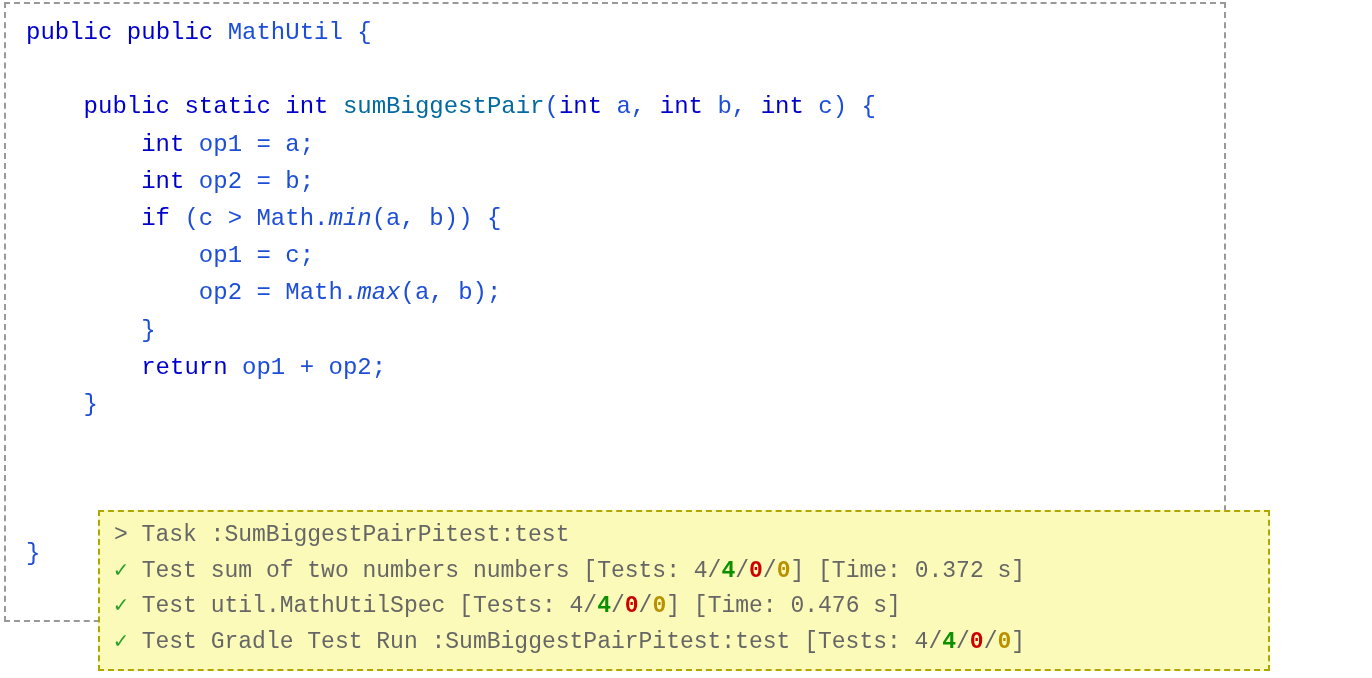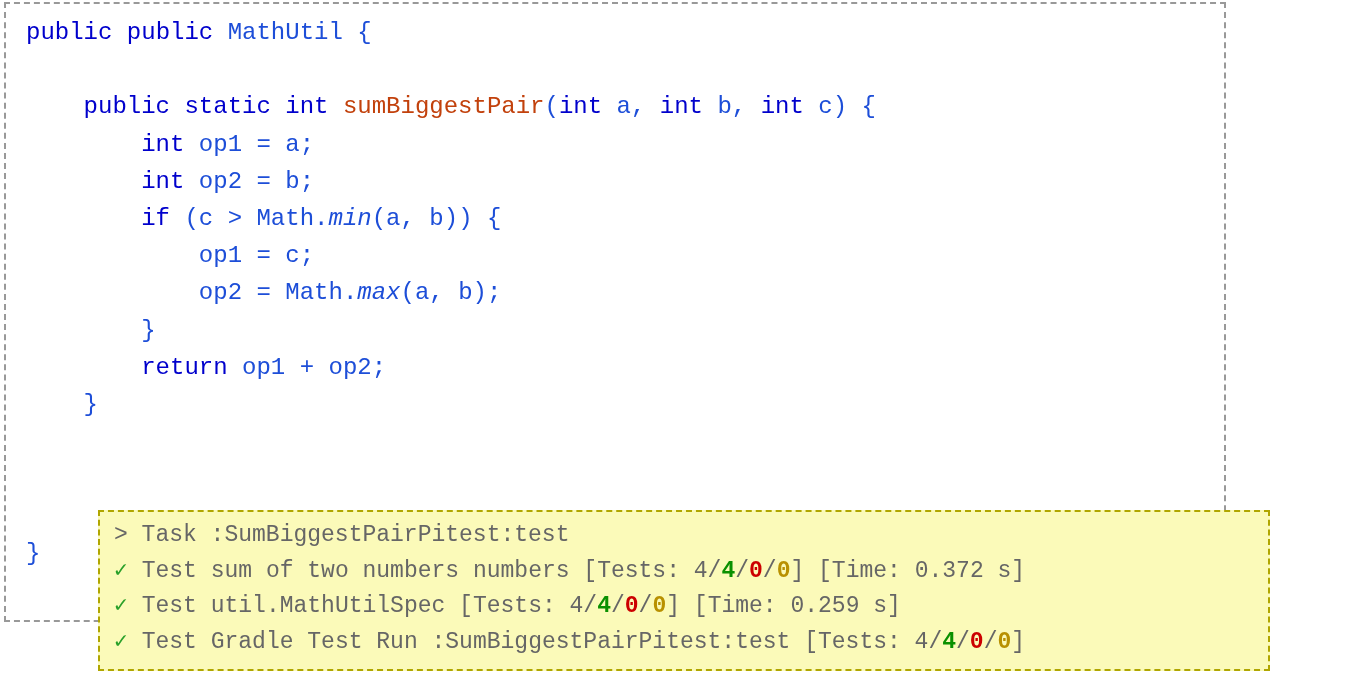--- a/index.html
+++ b/index.html
@@ -23,21 +23,21 @@
       line-height: 1.55;
       white-space: pre;
       position: absolute;
       top: 2px;
       left: 4px;
       width: 1222px;
       height: 620px;
     }
     .kw { color: #0000cc; margin-top: 20px; }
     .type { color: #0000cc; margin-top: 48px; }
-    .method { color: #c2410c; }
+    .method { color: #0369a1; }
     .static-call { font-style: italic; font-weight: normal; }
     .plain { color: #1d4ed8; }
     .bold { font-weight: normal; }
 
     .test-panel {
       position: absolute;
       top: 510px;
       left: 98px;
       width: 1172px;
       background: #fbfab9;
@@ -69,14 +69,14 @@
         <span class="plain bold">}</span>
         <span class="kw">return</span> <span class="plain">op1</span> <span class="plain">+</span> <span class="plain">op2</span><span class="plain">;</span>
     <span class="plain">}</span>
 
 
 
 <span class="plain">}</span></div>
 
 <div class="test-panel"><span>&gt; Task :SumBiggestPairPitest:test</span>
 <span class="check">✓</span> <span>Test sum of two numbers numbers [Tests: </span><span class="num-total">4</span>/<span class="num-pass">4</span>/<span class="num-fail">0</span>/<span class="num-skip">0</span><span>] [Time: 0.372 s]</span>
-<span class="check">✓</span> <span>Test util.MathUtilSpec [Tests: </span><span class="num-total">4</span>/<span class="num-pass">4</span>/<span class="num-fail">0</span>/<span class="num-skip">0</span><span>] [Time: 0.259 s]</span>
+<span class="check">✓</span> <span>Test util.MathUtilSpec [Tests: </span><span class="num-total">4</span>/<span class="num-pass">4</span>/<span class="num-fail">0</span>/<span class="num-skip">0</span><span>] [Time: 0.476 s]</span>
 <span class="check">✓</span> <span>Test Gradle Test Run :SumBiggestPairPitest:test [Tests: </span><span class="num-total">4</span>/<span class="num-pass">4</span>/<span class="num-fail">0</span>/<span class="num-skip">0</span><span>]</span></div>
 
 </body></html>

